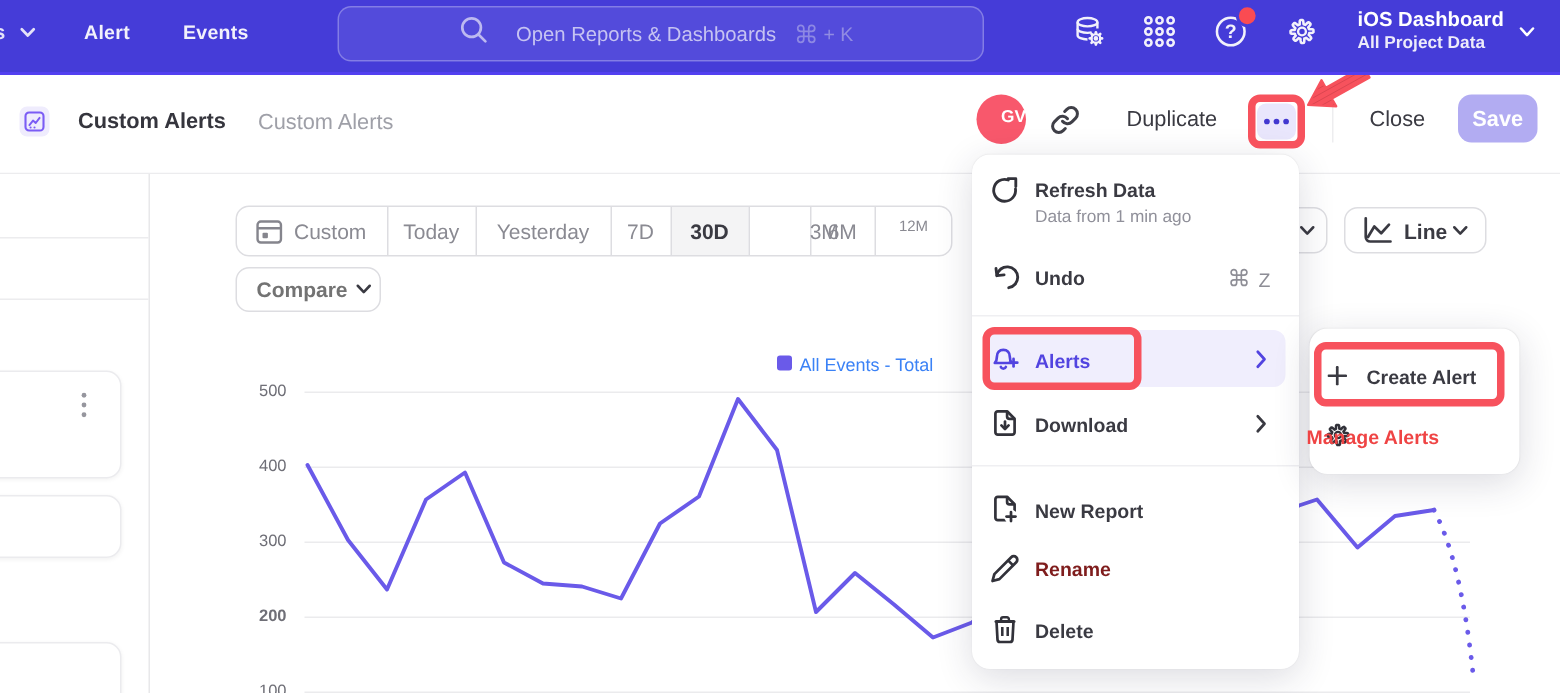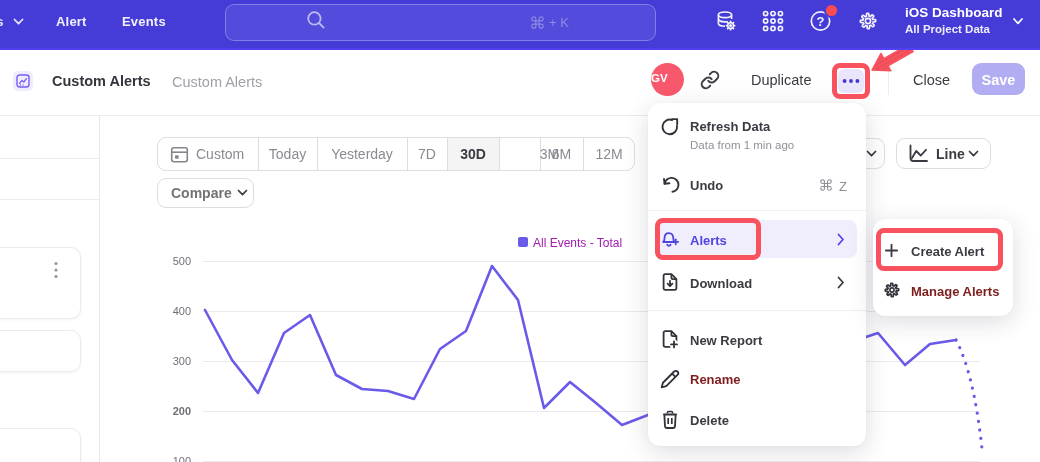--- a/index.html
+++ b/index.html
@@ -24,21 +24,21 @@
   </svg>
 
   <div class="abs" style="left:160;top:0;"></div>
   <div class="abs" style="left:160px;top:255px;width:31px;text-align:right;font-size:11px;color:#6F6F77;z-index:6;">500</div>
   <div class="abs" style="left:160px;top:305px;width:31px;text-align:right;font-size:11px;color:#6F6F77;z-index:6;">400</div>
   <div class="abs" style="left:160px;top:355px;width:31px;text-align:right;font-size:11px;color:#6F6F77;z-index:6;">300</div>
   <div class="abs" style="left:160px;top:405px;width:31px;text-align:right;font-size:11px;color:#6F6F77;z-index:6;font-weight:bold;">200</div>
   <div class="abs" style="left:160px;top:455px;width:31px;text-align:right;font-size:11px;color:#6F6F77;z-index:6;">100</div>
 
   <div class="abs" style="left:518px;top:237px;width:10px;height:10px;border-radius:2px;background:#6A5AE9;z-index:6;"></div>
-  <div class="abs" style="left:533px;top:236px;font-size:12px;color:#a21caf;z-index:6;">All Events - Total</div>
+  <div class="abs" style="left:533px;top:236px;font-size:12px;color:#3b82f6;z-index:6;">All Events - Total</div>
 
   <div class="abs" style="left:0;top:115px;width:1040px;height:1px;background:#ECECEE;z-index:6;"></div>
 
   <div class="abs" style="left:99px;top:116px;width:1px;height:346px;background:#E8E8EA;z-index:6;"></div>
 
   <div class="abs" style="left:0;top:158px;width:99px;height:1px;background:#ECECEE;z-index:6;"></div>
   <div class="abs" style="left:0;top:199px;width:99px;height:1px;background:#ECECEE;z-index:6;"></div>
 
   <div class="abs" style="left:-20px;top:247px;width:99px;height:70px;background:#fff;border:1px solid #EBEBEE;border-radius:10px;box-shadow:0 1px 3px rgba(0,0,0,0.05);z-index:6;"></div>
   <div class="abs" style="left:51px;top:260px;width:10px;height:20px;z-index:7;">
@@ -67,21 +67,21 @@
   <div class="abs" style="left:499px;top:138px;width:1px;height:32px;background:#DDDDE1;z-index:7;"></div>
   <div class="abs" style="left:540px;top:138px;width:1px;height:32px;background:#DDDDE1;z-index:7;"></div>
   <div class="abs" style="left:583px;top:138px;width:1px;height:32px;background:#DDDDE1;z-index:7;"></div>
   <div class="abs" style="left:196px;top:146px;font-size:14px;color:#8A8A92;z-index:7;">Custom</div>
   <div class="abs" style="left:258px;top:146px;width:59px;text-align:center;font-size:14px;color:#8A8A92;z-index:7;">Today</div>
   <div class="abs" style="left:317px;top:146px;width:90px;text-align:center;font-size:14px;color:#8A8A92;z-index:7;">Yesterday</div>
   <div class="abs" style="left:407px;top:146px;width:40px;text-align:center;font-size:14px;color:#8A8A92;z-index:7;">7D</div>
   <div class="abs" style="left:447px;top:146px;width:52px;text-align:center;font-size:14px;font-weight:bold;color:#3A3A42;z-index:7;">30D</div>
   <div class="abs" style="left:499px;top:146px;width:41px;text-align:center;font-size:14px;color:#8A8A92;z-index:7;margin-left:30px;">3M</div>
   <div class="abs" style="left:540px;top:146px;width:43px;text-align:center;font-size:14px;color:#8A8A92;z-index:7;">6M</div>
-  <div class="abs" style="left:583px;top:146px;width:52px;text-align:center;font-size:14px;color:#8A8A92;z-index:7;">12M</div>
+  <div class="abs" style="left:583px;top:146px;width:52px;text-align:center;font-size:10px;color:#8A8A92;z-index:7;">12M</div>
 
   <div class="abs" style="left:157px;top:178px;width:97px;height:30px;border:1px solid #DDDDE1;border-radius:9px;background:#fff;box-sizing:border-box;z-index:6;"></div>
   <div class="abs" style="left:171px;top:184.5px;font-size:14px;font-weight:bold;color:#737373;z-index:7;">Compare</div>
   <svg class="abs" style="left:237px;top:188.5px;z-index:7;" width="11" height="8">
       <polyline points="1.5,1.5 5.5,5.7 9.5,1.5" fill="none" stroke="#3A3A42" stroke-width="1.7" stroke-linecap="round" stroke-linejoin="round"></polyline>
     </svg>
 
   <div class="abs" style="left:822px;top:138px;width:63px;height:31px;border:1px solid #DDDDE1;border-radius:9px;background:#fff;box-sizing:border-box;z-index:6;"></div>
   <svg class="abs" style="left:866px;top:150px;z-index:7;" width="11" height="8">
       <polyline points="1.5,1.5 5.5,5.7 9.5,1.5" fill="none" stroke="#3A3A42" stroke-width="1.7" stroke-linecap="round" stroke-linejoin="round"></polyline>
@@ -172,35 +172,35 @@
   <div class="abs" style="left:873px;top:219px;width:140px;height:97px;background:#fff;border-radius:12px;box-shadow:0 6px 24px rgba(40,40,70,0.16),0 0 1px rgba(0,0,0,0.08);z-index:35;"></div>
   <svg class="abs" style="left:885px;top:244px;z-index:36;" width="13" height="13">
     <line x1="6.5" y1="0.8" x2="6.5" y2="12.2" stroke="#3A3A42" stroke-width="1.8" stroke-linecap="round"></line>
     <line x1="0.8" y1="6.5" x2="12.2" y2="6.5" stroke="#3A3A42" stroke-width="1.8" stroke-linecap="round"></line>
   </svg>
   <div class="abs" style="left:911px;top:243.5px;font-size:13px;font-weight:bold;color:#3A3A42;z-index:36;">Create Alert</div>
   <svg class="abs" style="left:883px;top:281px;z-index:36;" width="18" height="18" viewBox="0 0 18 18">
     <path d="M15.70,9.00 L15.69,9.35 L15.33,9.67 L14.21,9.82 L13.21,9.89 L13.15,10.11 L13.09,10.33 L13.01,10.54 L12.93,10.75 L12.83,10.95 L13.48,11.59 L14.26,12.41 L14.42,12.94 L14.21,13.22 L13.98,13.48 L13.74,13.74 L13.48,13.98 L13.00,13.95 L12.10,13.27 L11.34,12.61 L11.15,12.72 L10.95,12.83 L10.75,12.93 L10.54,13.01 L10.33,13.09 L10.34,14.00 L10.30,15.13 L10.05,15.62 L9.70,15.66 L9.35,15.69 L9.00,15.70 L8.65,15.69 L8.33,15.33 L8.18,14.21 L8.11,13.21 L7.89,13.15 L7.67,13.09 L7.46,13.01 L7.25,12.93 L7.05,12.83 L6.41,13.48 L5.59,14.26 L5.06,14.42 L4.78,14.21 L4.52,13.98 L4.26,13.74 L4.02,13.48 L4.05,13.00 L4.73,12.10 L5.39,11.34 L5.28,11.15 L5.17,10.95 L5.07,10.75 L4.99,10.54 L4.91,10.33 L4.00,10.34 L2.87,10.30 L2.38,10.05 L2.34,9.70 L2.31,9.35 L2.30,9.00 L2.31,8.65 L2.67,8.33 L3.79,8.18 L4.79,8.11 L4.85,7.89 L4.91,7.67 L4.99,7.46 L5.07,7.25 L5.17,7.05 L4.52,6.41 L3.74,5.59 L3.58,5.06 L3.79,4.78 L4.02,4.52 L4.26,4.26 L4.52,4.02 L5.00,4.05 L5.90,4.73 L6.66,5.39 L6.85,5.28 L7.05,5.17 L7.25,5.07 L7.46,4.99 L7.67,4.91 L7.66,4.00 L7.70,2.87 L7.95,2.38 L8.30,2.34 L8.65,2.31 L9.00,2.30 L9.35,2.31 L9.67,2.67 L9.82,3.79 L9.89,4.79 L10.11,4.85 L10.33,4.91 L10.54,4.99 L10.75,5.07 L10.95,5.17 L11.59,4.52 L12.41,3.74 L12.94,3.58 L13.22,3.79 L13.48,4.02 L13.74,4.26 L13.98,4.52 L13.95,5.00 L13.27,5.90 L12.61,6.66 L12.72,6.85 L12.83,7.05 L12.93,7.25 L13.01,7.46 L13.09,7.67 L14.00,7.66 L15.13,7.70 L15.62,7.95 L15.66,8.30 L15.69,8.65 L15.70,9.00 Z" fill="none" stroke="#32323A" stroke-width="1.7" stroke-linejoin="round"></path>
     <circle cx="9" cy="9" r="2.1" fill="none" stroke="#32323A" stroke-width="1.6"></circle>
   </svg>
-  <div class="abs" style="left:911px;top:283.5px;font-size:13px;font-weight:bold;color:#7f1d1d;z-index:36;">Manage Alerts</div>
+  <div class="abs" style="left:871px;top:283.5px;font-size:13px;font-weight:bold;color:#ef4444;z-index:36;">Manage Alerts</div>
 
   <div class="abs" style="left:0;top:50px;width:1040px;height:65px;background:#fff;z-index:10;"></div>
   <div class="abs" style="left:13px;top:71px;width:20px;height:20px;background:#EFECFD;border-radius:5px;z-index:11;"></div>
   <svg class="abs" style="left:16px;top:74px;z-index:12;" width="14" height="14" viewBox="0 0 14 14">
     <rect x="1" y="1" width="12" height="12" rx="2.4" fill="none" stroke="#7B5CF5" stroke-width="1.4"></rect>
     <polyline points="3.6,9.4 6,6.4 7.8,8 10.4,4.6" fill="none" stroke="#7B5CF5" stroke-width="1.3" stroke-linecap="round" stroke-linejoin="round"></polyline>
     <circle cx="4.4" cy="11" r="0.7" fill="#7B5CF5"></circle>
       <circle cx="7" cy="11" r="0.7" fill="#7B5CF5"></circle>
   </svg>
   <div class="abs" style="left:52px;top:73px;font-size:14.5px;font-weight:bold;color:#35353D;z-index:11;">Custom Alerts</div>
   <div class="abs" style="left:172px;top:73.5px;font-size:14.5px;color:#9FA0A8;z-index:11;">Custom Alerts</div>
 
   <div class="abs" style="left:651px;top:63px;width:33px;height:33px;border-radius:50%;background:#F8586C;z-index:11;"></div>
-  <div class="abs" style="left:651px;top:72px;width:33px;text-align:left;font-size:11.5px;font-weight:bold;color:#fff;z-index:12;">GV</div>
+  <div class="abs" style="left:651px;top:72px;width:33px;text-align:right;font-size:11.5px;font-weight:bold;color:#fff;z-index:12;">GV</div>
   <svg class="abs" style="left:700px;top:70px;z-index:11;" width="20" height="20" viewBox="0 0 24 24">
     <path d="M10 13a5 5 0 0 0 7.54.54l3-3a5 5 0 0 0-7.07-7.07l-1.72 1.71" fill="none" stroke="#3F3F47" stroke-width="2.4" stroke-linecap="round" stroke-linejoin="round"></path>
     <path d="M14 11a5 5 0 0 0-7.54-.54l-3 3a5 5 0 0 0 7.07 7.07l1.71-1.71" fill="none" stroke="#3F3F47" stroke-width="2.4" stroke-linecap="round" stroke-linejoin="round"></path>
   </svg>
   <div class="abs" style="left:751px;top:72px;font-size:14.5px;font-weight:500;color:#3A3A42;z-index:11;">Duplicate</div>
   <div class="abs" style="left:838px;top:69px;width:26px;height:24px;background:#E9E6FC;border-radius:6px;z-index:11;"></div>
   <svg class="abs" style="left:841px;top:78px;z-index:12;" width="20" height="6">
       <g fill="#4238D0">
         <circle cx="3.6" cy="3" r="1.9"></circle>
         <circle cx="10" cy="3" r="1.9"></circle>
@@ -219,20 +219,21 @@
       <polyline points="1.5,1.5 5.5,5.7 9.5,1.5" fill="none" stroke="#E4E2F8" stroke-width="1.8" stroke-linecap="round" stroke-linejoin="round"></polyline>
     </svg>
   <div class="abs" style="left:56px;top:14px;font-size:13px;font-weight:bold;color:#F2F1FB;letter-spacing:0.2px;z-index:52;">Alert</div>
   <div class="abs" style="left:122px;top:14px;font-size:13px;font-weight:bold;color:#F2F1FB;letter-spacing:0.2px;z-index:52;">Events</div>
 
   <div class="abs" style="left:225px;top:4px;width:431px;height:37px;background:rgba(255,255,255,0.08);border:1px solid rgba(255,255,255,0.28);border-radius:9px;box-sizing:border-box;z-index:52;"></div>
   <svg class="abs" style="left:306px;top:10px;z-index:53;" width="20" height="20" viewBox="0 0 20 20">
     <circle cx="8.4" cy="8.4" r="6.2" fill="none" stroke="#BDB9F0" stroke-width="1.8"></circle>
     <line x1="13" y1="13" x2="17.6" y2="17.6" stroke="#BDB9F0" stroke-width="1.8" stroke-linecap="round"></line>
   </svg>
+  <div class="abs" style="left:344px;top:15px;font-size:13.5px;font-weight:500;color:#C6C3F2;z-index:53;">Open Reports &amp; Dashboards</div>
   <svg class="abs" style="left:530px;top:15px;z-index:53;" width="15" height="15" viewBox="0 0 18 18">
     <path d="M7 7 H4.6 A2.4 2.4 0 1 1 7 4.6 Z M11 7 V4.6 A2.4 2.4 0 1 1 13.4 7 Z M11 11 H13.4 A2.4 2.4 0 1 1 11 13.4 Z M7 11 V13.4 A2.4 2.4 0 1 1 4.6 11 Z M7 7 H11 V11 H7 Z" fill="none" stroke="#8D88E3" stroke-width="1.4"></path>
   </svg>
   <div class="abs" style="left:549px;top:15px;font-size:13px;font-weight:500;color:#918CE2;z-index:53;">+ K</div>
 
   <svg class="abs" style="left:714px;top:9px;z-index:52;" width="24" height="24" viewBox="0 0 24 24">
     <g fill="none" stroke="#F2F1FB" stroke-width="1.6">
       <ellipse cx="11" cy="5.8" rx="6.6" ry="2.8"></ellipse>
       <path d="M4.4 5.8 V14.5 C4.4 16 7.3 17.3 11 17.3"></path>
       <path d="M17.6 5.8 V10"></path>

